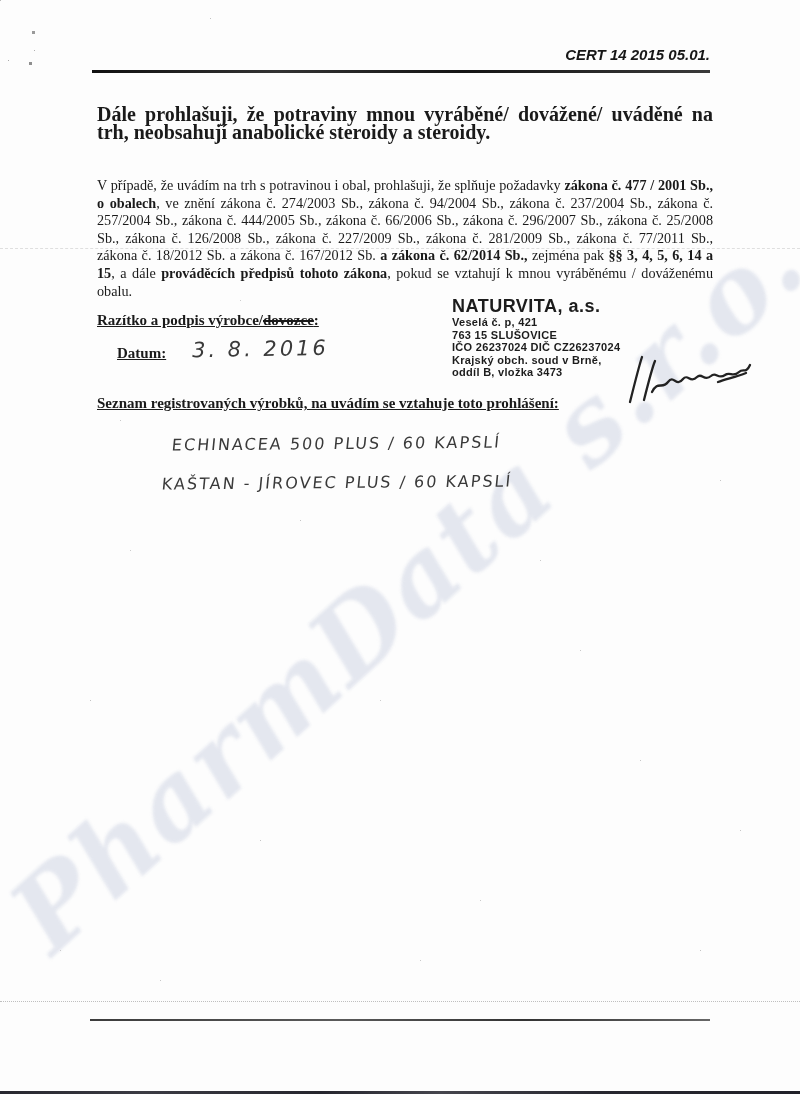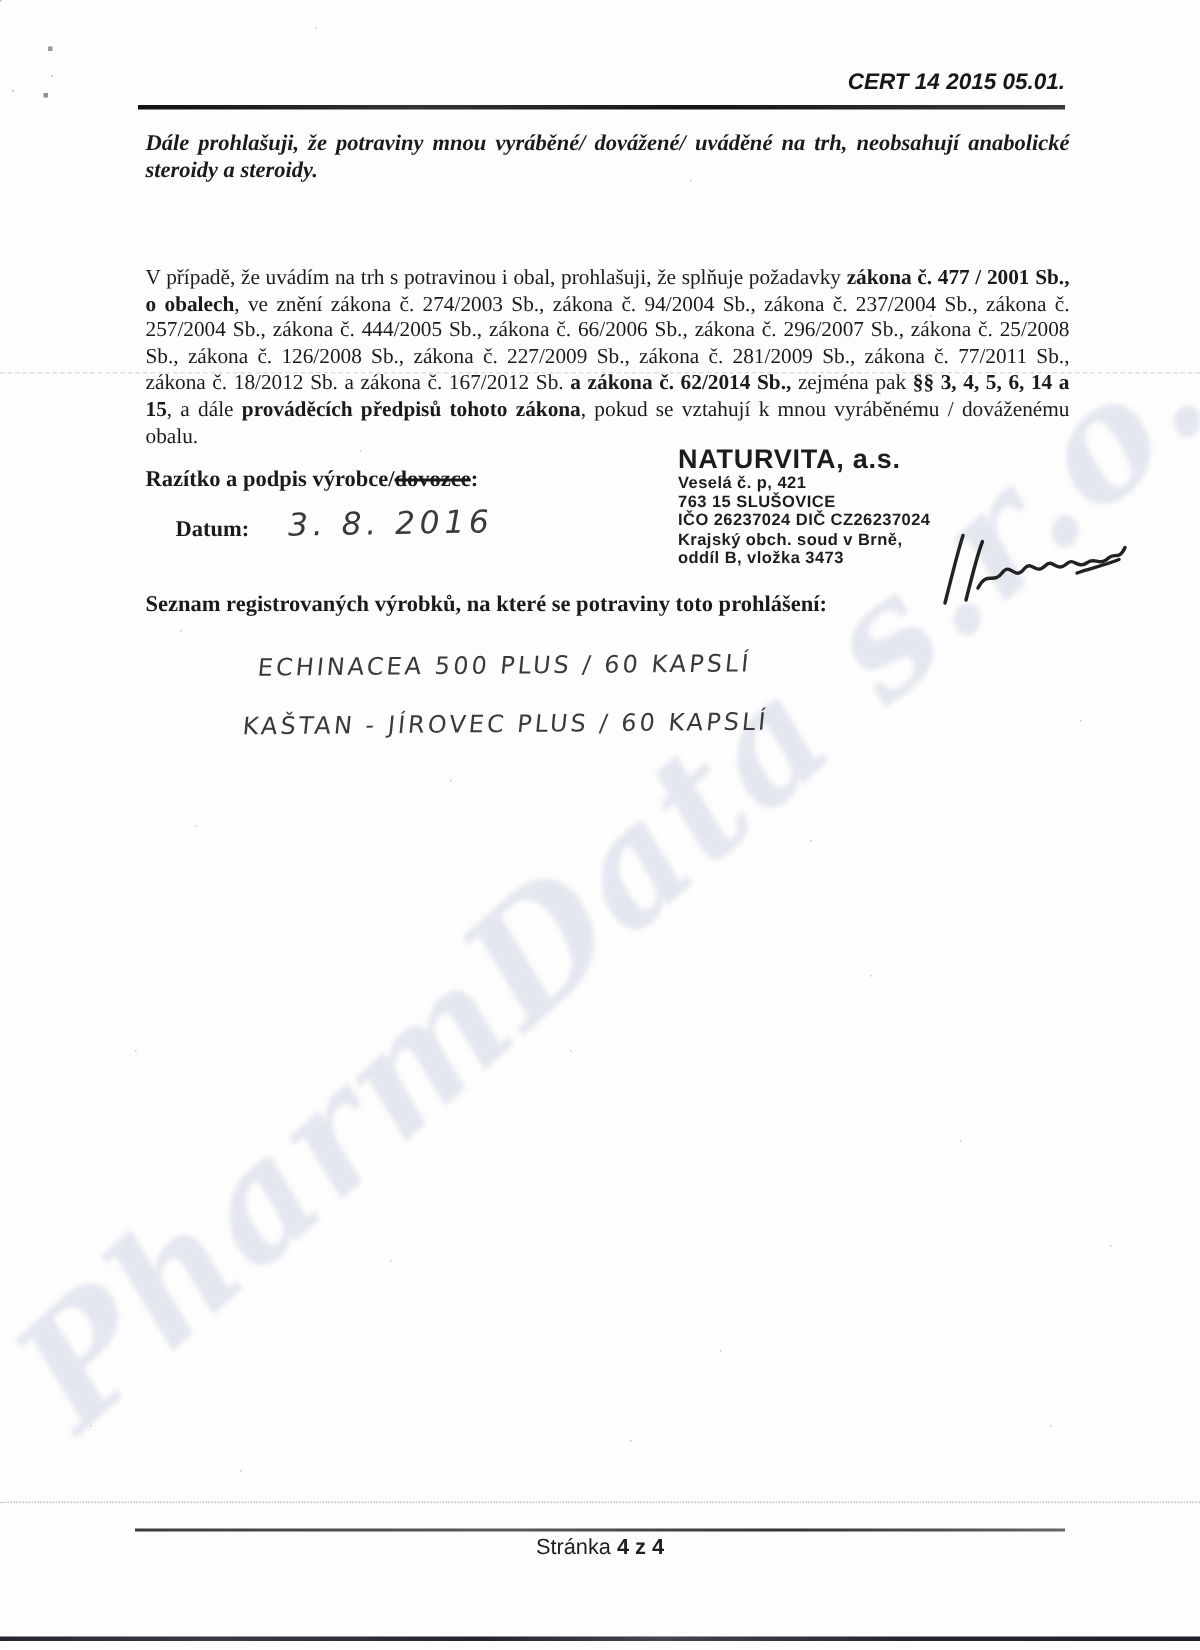--- a/index.html
+++ b/index.html
@@ -50,25 +50,25 @@
     font-family:"Liberation Sans", sans-serif;
     font-style:italic;font-weight:700;
     font-size:15px;color:#171717;z-index:1;
   }
   .header-rule{position:absolute;top:70px;left:92px;width:618px;height:3px;
     background:linear-gradient(90deg,#111 0%,#333 30%,#151515 60%,#3a3a3a 100%);z-index:1;}
 
   
   .para{position:absolute;left:97px;width:616px;text-align:justify;z-index:1;}
   .para.bold{font-weight:700;}
-  .declaration{top:87px;font-size:15px;line-height:18px;font-style:italic;}
+  .declaration{top:105px;font-size:20px;line-height:18px;}
   .packaging{top:177px;font-size:14.2px;line-height:17.6px;}
   .packaging b, .label b{font-weight:700;}
 
-  .label{position:absolute;left:97px;font-size:15px;font-weight:700;z-index:1;}
+  .label{position:absolute;left:97px;font-size:15px;font-weight:700;z-index:1;text-decoration:underline;}
   .label-razitko{top:312px;}
   .label-datum{top:345px;margin-left:20px;}
   .label-seznam{top:395px;}
   .strike{text-decoration:line-through;text-decoration-thickness:2px;}
 
   
   .handwriting{
     font-family:"DejaVu Sans", sans-serif;
     color:#3a3a3a;z-index:1;position:absolute;white-space:nowrap;
   }
@@ -130,20 +130,19 @@
 
   <svg class="signature" width="132" height="54" viewBox="0 0 132 54">
     <g fill="none" stroke="#222" stroke-width="2.3" stroke-linecap="round">
       <path d="M8 50 C12 34 17 14 20 5"></path>
       <path d="M22 48 C26 32 30 16 33 9"></path>
       <path d="M30 40 C36 28 40 38 46 30 C52 22 54 36 61 27 C66 21 68 32 75 25 C80 20 82 30 89 24 C94 19 96 28 103 23 C108 19 111 26 117 20 C121 16 124 22 128 13"></path>
       <path d="M96 30 C104 27 114 25 124 21"></path>
     </g>
   </svg>
 
-  <div class="label label-seznam">Seznam registrovaných výrobků, na které se potraviny toto prohlášení:</div>
+  <div class="label label-seznam">Seznam registrovaných výrobků, na uvádím se vztahuje toto prohlášení:</div>
   <div class="handwriting hw-product-1">ECHINACEA 500 PLUS / 60 KAPSLÍ</div>
   <div class="handwriting hw-product-2">KAŠTAN - JÍROVEC PLUS / 60 KAPSLÍ</div>
 
   <div class="footer-rule"></div>
-  <div class="footer-text"><span>Stránka </span><b>4 z 4</b></div>
 
 </div>
 
 </body></html>

